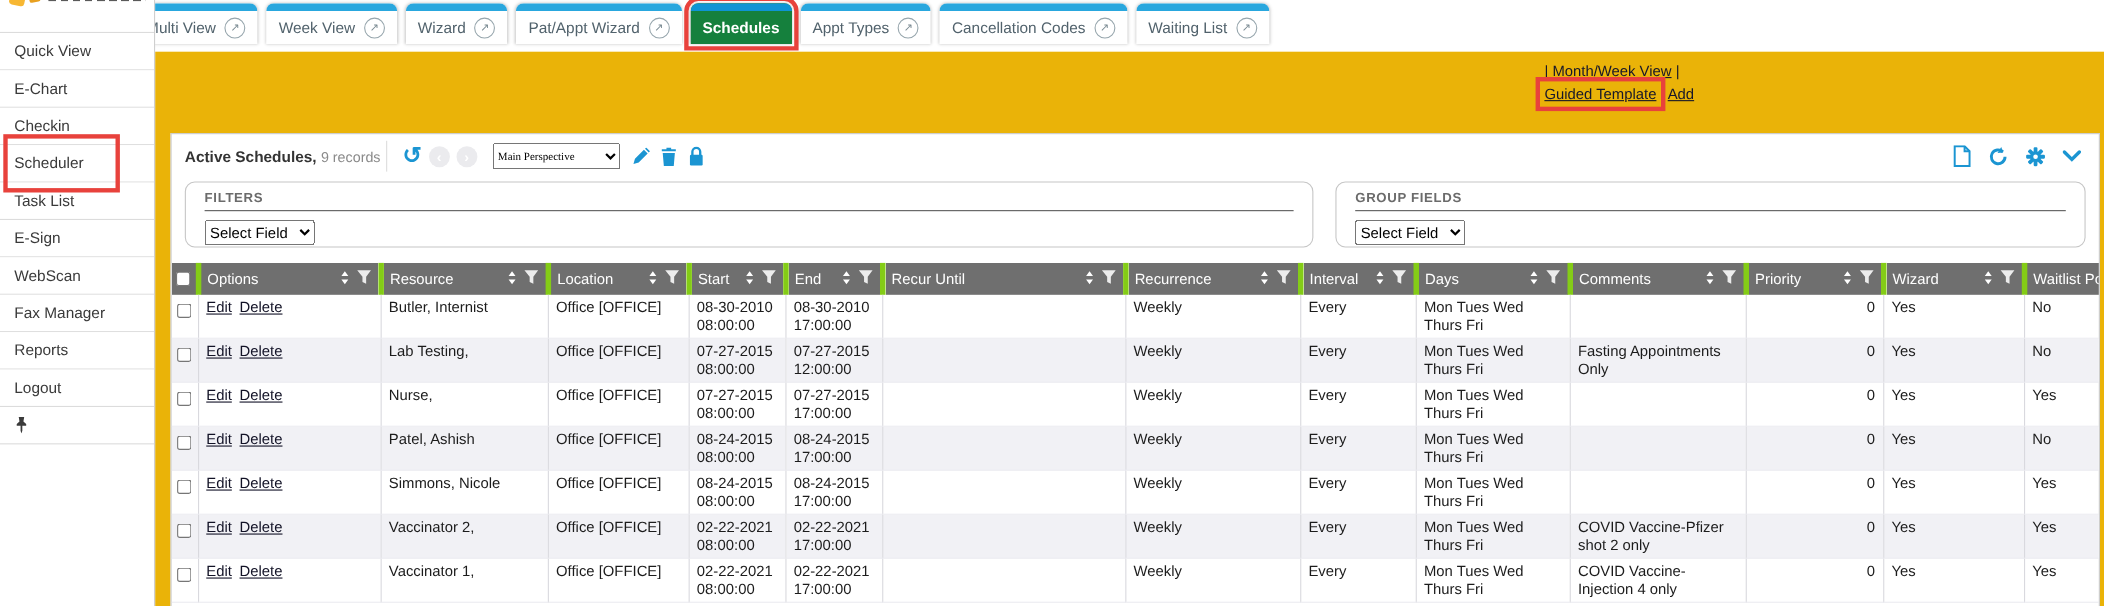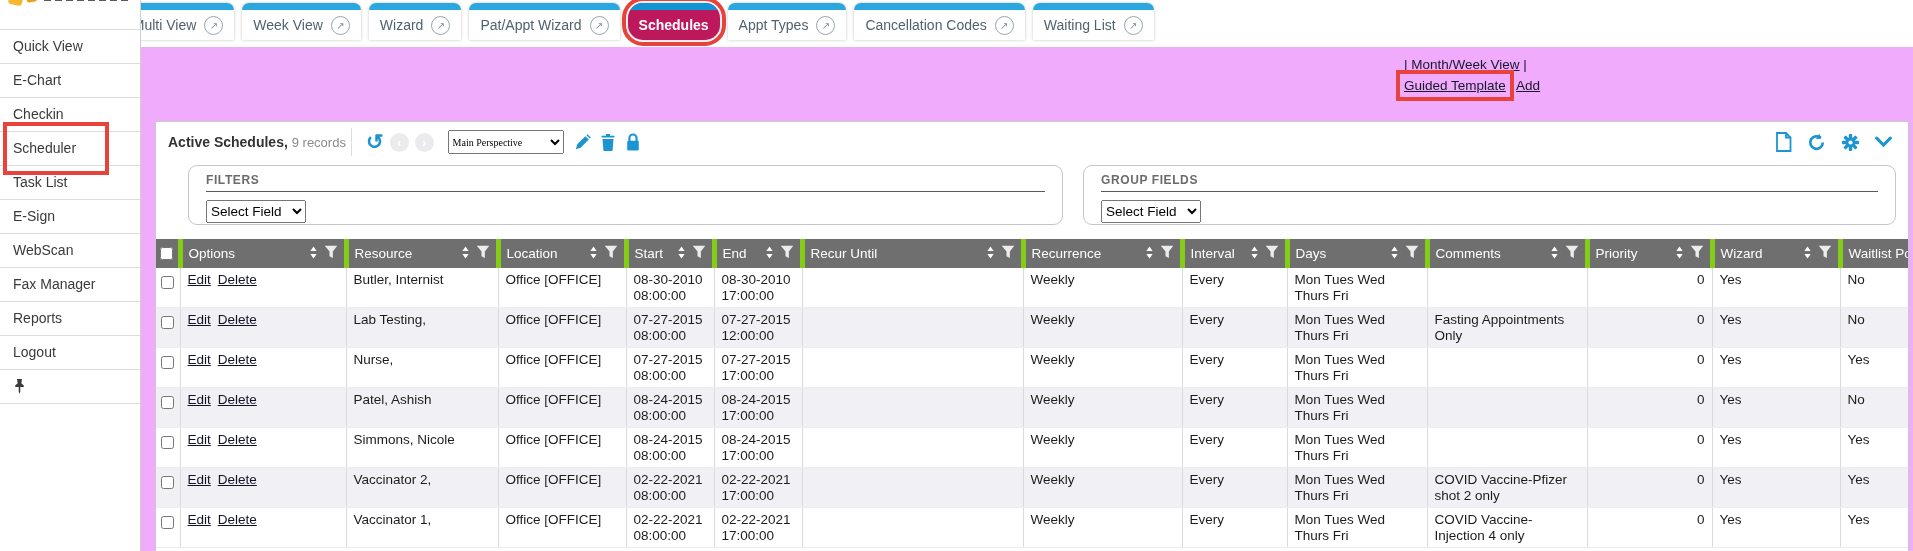--- a/index.html
+++ b/index.html
@@ -25,28 +25,28 @@
   
   .top: ;
   .toparea{position:absolute;left:141px;top:0;right:0;height:47px;background:#fff;
            border-bottom:1px solid #b5b5b5;z-index:4;}
   .tab-bar{position:absolute;left:9px;top:3px;display:flex;gap:8px;align-items:flex-start;}
   .tab{border-radius:7px 7px 0 0;overflow:hidden;background:#fff;cursor:pointer;
        box-shadow:0 0 3px rgba(0,0,0,0.25);}
   .tab .strip{height:7px;background:#29a7de;}
   .tab .tbod{height:30px;display:flex;align-items:center;gap:8px;padding:0 11px;
              font-size:14px;color:#51626c;white-space:nowrap;}
-  .tab.active{background:#be185d;border-radius:15px;}
+  .tab.active{background:#15803d;}
   .tab.active .strip{background:#0f94d4;}
   .tab.active .tbod{color:#fff;font-weight:bold;}
   .ext{width:17px;height:17px;min-width:17px;border:1px solid #97a6ad;border-radius:50%;
        display:flex;align-items:center;justify-content:center;font-size:10px;color:#7b8b93;}
 
   
-  .content{position:absolute;left:141px;top:47px;right:0;bottom:0;background:#f0abfc;padding-left:16px;}
+  .content{position:absolute;left:141px;top:47px;right:0;bottom:0;background:#eab308;padding-left:16px;}
   .corner-links{position:absolute;left:1263px;top:8px;width:178px;font-size:13.5px;
                 color:#17172a;line-height:1.55;}
   .corner-links a{color:#17172a;text-decoration:underline;cursor:pointer;}
   .guided{outline-offset:4px;}
 
   
   .panel{position:absolute;left:14px;top:74px;width:1752px;height:430px;background:#fff;
          border:1px solid #c9c9c9;overflow:hidden;}
 
   .toolbar{height:30px;margin-top:5px;display:flex;align-items:center;padding:0 12px;}
@@ -57,21 +57,21 @@
   .undo{font-size:21px;font-weight:bold;color:#1b95d2;line-height:20px;cursor:pointer;margin-right:6px;}
   .navbtn{width:19px;height:19px;border-radius:50%;background:#ebebee;color:#fff;font-weight:bold;
           display:flex;align-items:center;justify-content:center;font-size:13px;margin-right:6px;cursor:default;}
   .tb-select{height:24px;font-size:10px;margin:0 10px 0 8px;width:116px;
              font-family:Liberation Serif, serif;}
   .icn{display:inline-flex;align-items:center;justify-content:center;cursor:pointer;margin-right:9px;}
   .tb-right{margin-left:auto;display:flex;align-items:center;gap:6px;padding-right:4px;}
 
   .filters-row{display:flex;gap:20px;margin:8px 12px 14px 5px;padding-left:7px;}
   .fbox{border:1px solid #c6c6c6;border-radius:9px;height:60px;padding:7px 17px 0;box-sizing:border-box;background:#fff;}
-  .fbox.filters{width:875px;margin-left:20px;}
+  .fbox.filters{width:1026px;}
   .fbox.groups{flex:1;}
   .legend{font-size:12px;font-weight:bold;color:#6b6b6b;letter-spacing:.6px;
           border-bottom:1px solid #5a5a5a;padding-bottom:4px;margin-bottom:8px;}
   .fbox select{height:23px;font-size:13.5px;width:100px;font-family:"Liberation Sans",sans-serif;}
 
   
   table.sched{border-collapse:collapse;table-layout:fixed;width:1758px;}
   thead th{background:#6f6f6f;color:#fff;font-weight:normal;font-size:13.5px;height:29px;
            padding:0 6px;border-right:5px solid #84cc16;text-align:left;overflow:hidden;white-space:nowrap;cursor:pointer;}
   thead th.cb{padding:0;text-align:center;}

